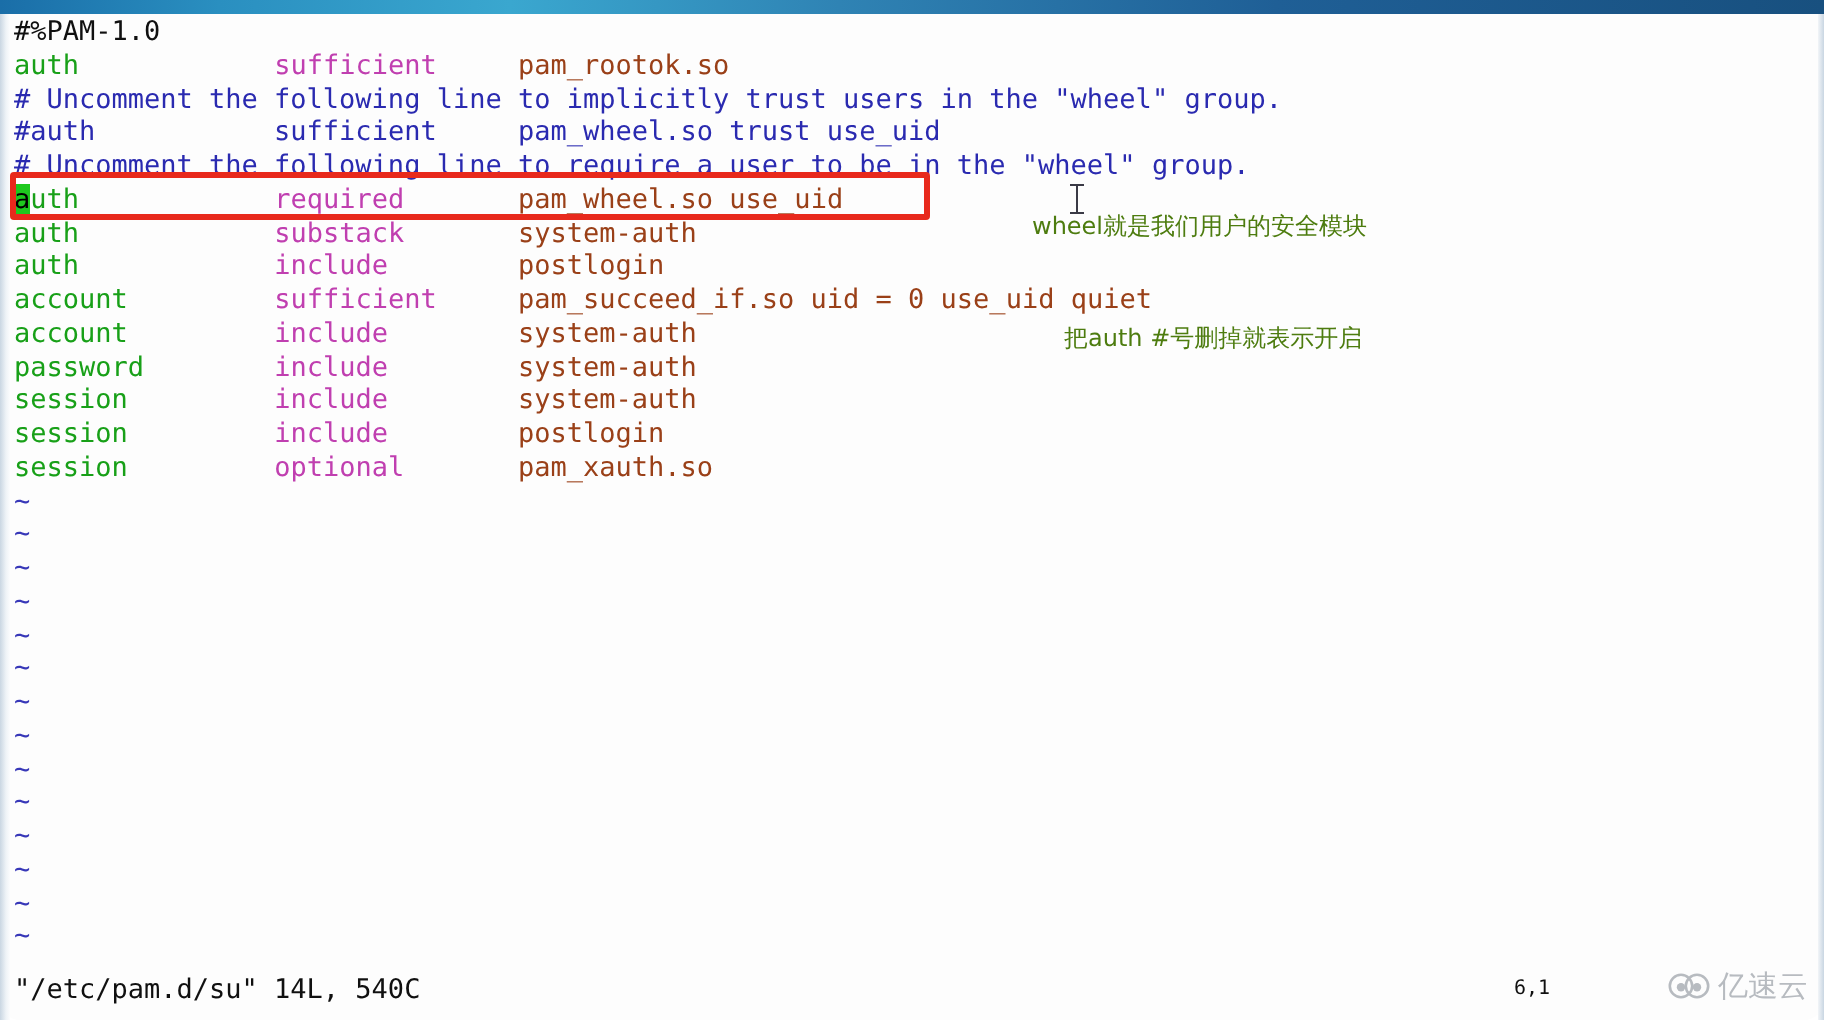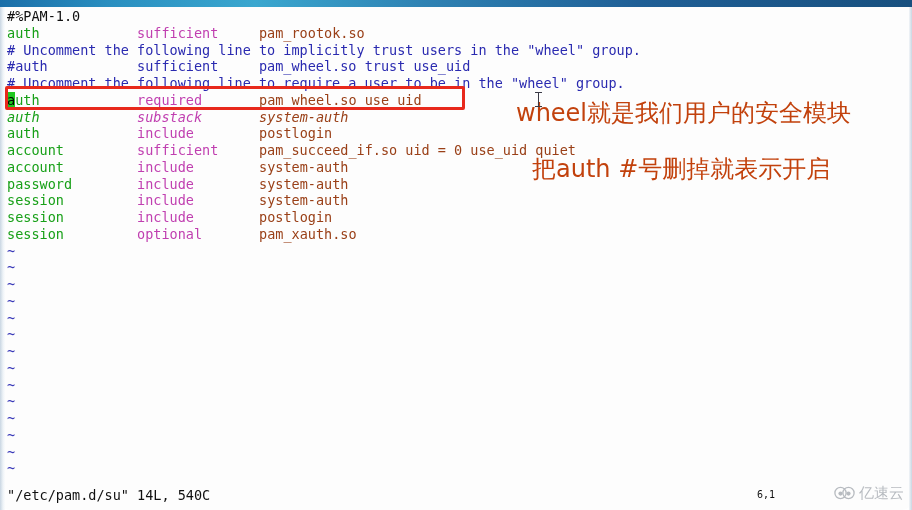--- a/index.html
+++ b/index.html
@@ -84,23 +84,23 @@
     top: 86px;
     width: 460px;
     height: 24px;
     border: 3px solid #e8291c;
     border-radius: 2px;
     box-sizing: border-box;
   }
 
   .cn-note {
     position: absolute;
-    color: #c2410c;
+    color: #4d7c0f;
     font-family: "DejaVu Sans", "Liberation Sans", sans-serif;
-    font-size: 24px;
+    font-size: 12px;
     line-height: 22px;
     white-space: nowrap;
     font-weight: 400;
   }
   #note1 { left: 516px; top: 102px; }
   #note2 { left: 532px; top: 158px; }
 
   
   #ibeam {
     position: absolute;
@@ -178,21 +178,21 @@
   <div id="leftedge"></div>
   <div id="rightedge"></div>
 
   <div id="buffer">
       <div class="vline" style="top: 0px;"><span class="c-black">#%PAM-1.0</span></div>
       <div class="vline" style="top: 16.8px;"><span class="c-green">auth</span><span class="c-black">            </span><span class="c-magenta">sufficient</span><span class="c-black">     </span><span class="c-brown">pam_rootok.so</span></div>
       <div class="vline" style="top: 33.5px;"><span class="c-blue"># Uncomment the following line to implicitly trust users in the "wheel" group.</span></div>
       <div class="vline" style="top: 50.3px;"><span class="c-blue">#auth</span><span class="c-black">           </span><span class="c-blue">sufficient</span><span class="c-black">     </span><span class="c-blue">pam_wheel.so trust use_uid</span></div>
       <div class="vline" style="top: 67px;"><span class="c-blue"># Uncomment the following line to require a user to be in the "wheel" group.</span></div>
       <div class="vline" style="top: 83.8px;"><span class="cursor">a</span><span class="c-green">uth</span><span class="c-black">            </span><span class="c-magenta">required</span><span class="c-black">       </span><span class="c-brown">pam_wheel.so use_uid</span></div>
-      <div class="vline" style="top: 100.5px; font-style: italic;"><span class="c-green">auth</span><span class="c-black">            </span><span class="c-magenta">substack</span><span class="c-black">       </span><span class="c-brown">system-auth</span></div>
+      <div class="vline" style="top: 100.5px;"><span class="c-green">auth</span><span class="c-black">            </span><span class="c-magenta">substack</span><span class="c-black">       </span><span class="c-brown">system-auth</span></div>
       <div class="vline" style="top: 117.3px;"><span class="c-green">auth</span><span class="c-black">            </span><span class="c-magenta">include</span><span class="c-black">        </span><span class="c-brown">postlogin</span></div>
       <div class="vline" style="top: 134px;"><span class="c-green">account</span><span class="c-black">         </span><span class="c-magenta">sufficient</span><span class="c-black">     </span><span class="c-brown">pam_succeed_if.so uid = 0 use_uid quiet</span></div>
       <div class="vline" style="top: 150.8px;"><span class="c-green">account</span><span class="c-black">         </span><span class="c-magenta">include</span><span class="c-black">        </span><span class="c-brown">system-auth</span></div>
       <div class="vline" style="top: 167.5px;"><span class="c-green">password</span><span class="c-black">        </span><span class="c-magenta">include</span><span class="c-black">        </span><span class="c-brown">system-auth</span></div>
       <div class="vline" style="top: 184.3px;"><span class="c-green">session</span><span class="c-black">         </span><span class="c-magenta">include</span><span class="c-black">        </span><span class="c-brown">system-auth</span></div>
       <div class="vline" style="top: 201px;"><span class="c-green">session</span><span class="c-black">         </span><span class="c-magenta">include</span><span class="c-black">        </span><span class="c-brown">postlogin</span></div>
       <div class="vline" style="top: 217.8px;"><span class="c-green">session</span><span class="c-black">         </span><span class="c-magenta">optional</span><span class="c-black">       </span><span class="c-brown">pam_xauth.so</span></div>
       <div class="vline c-tilde" style="top: 234.5px;">~</div>
       <div class="vline c-tilde" style="top: 251.3px;">~</div>
       <div class="vline c-tilde" style="top: 268px;">~</div>

